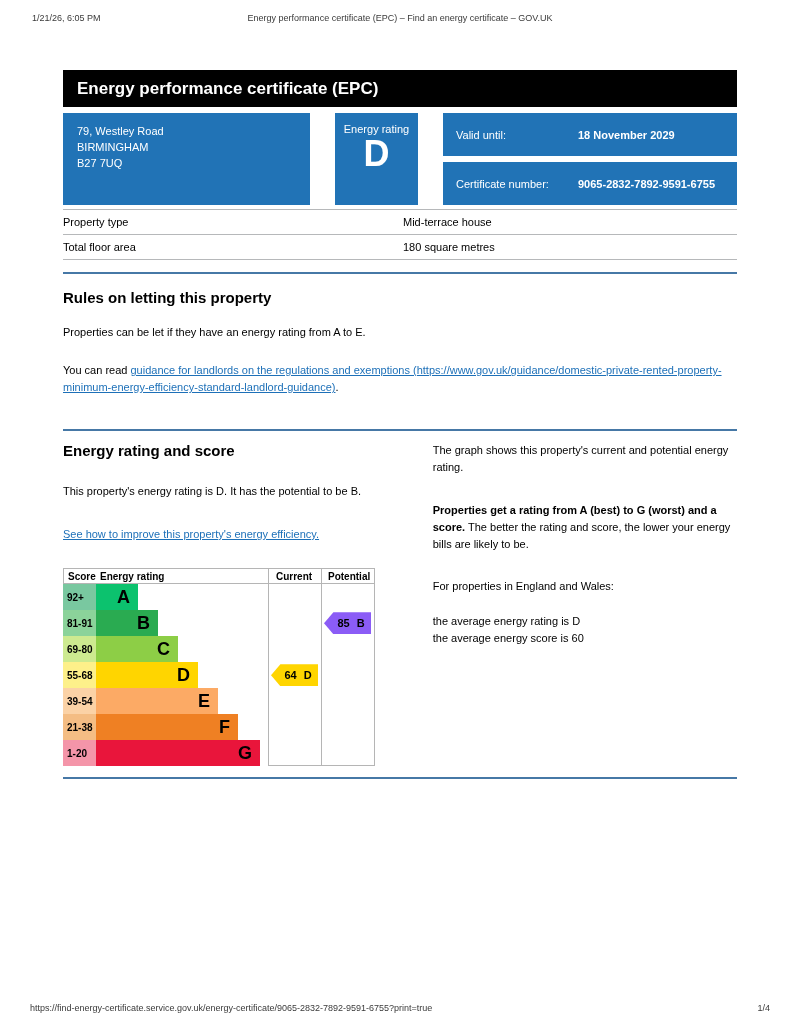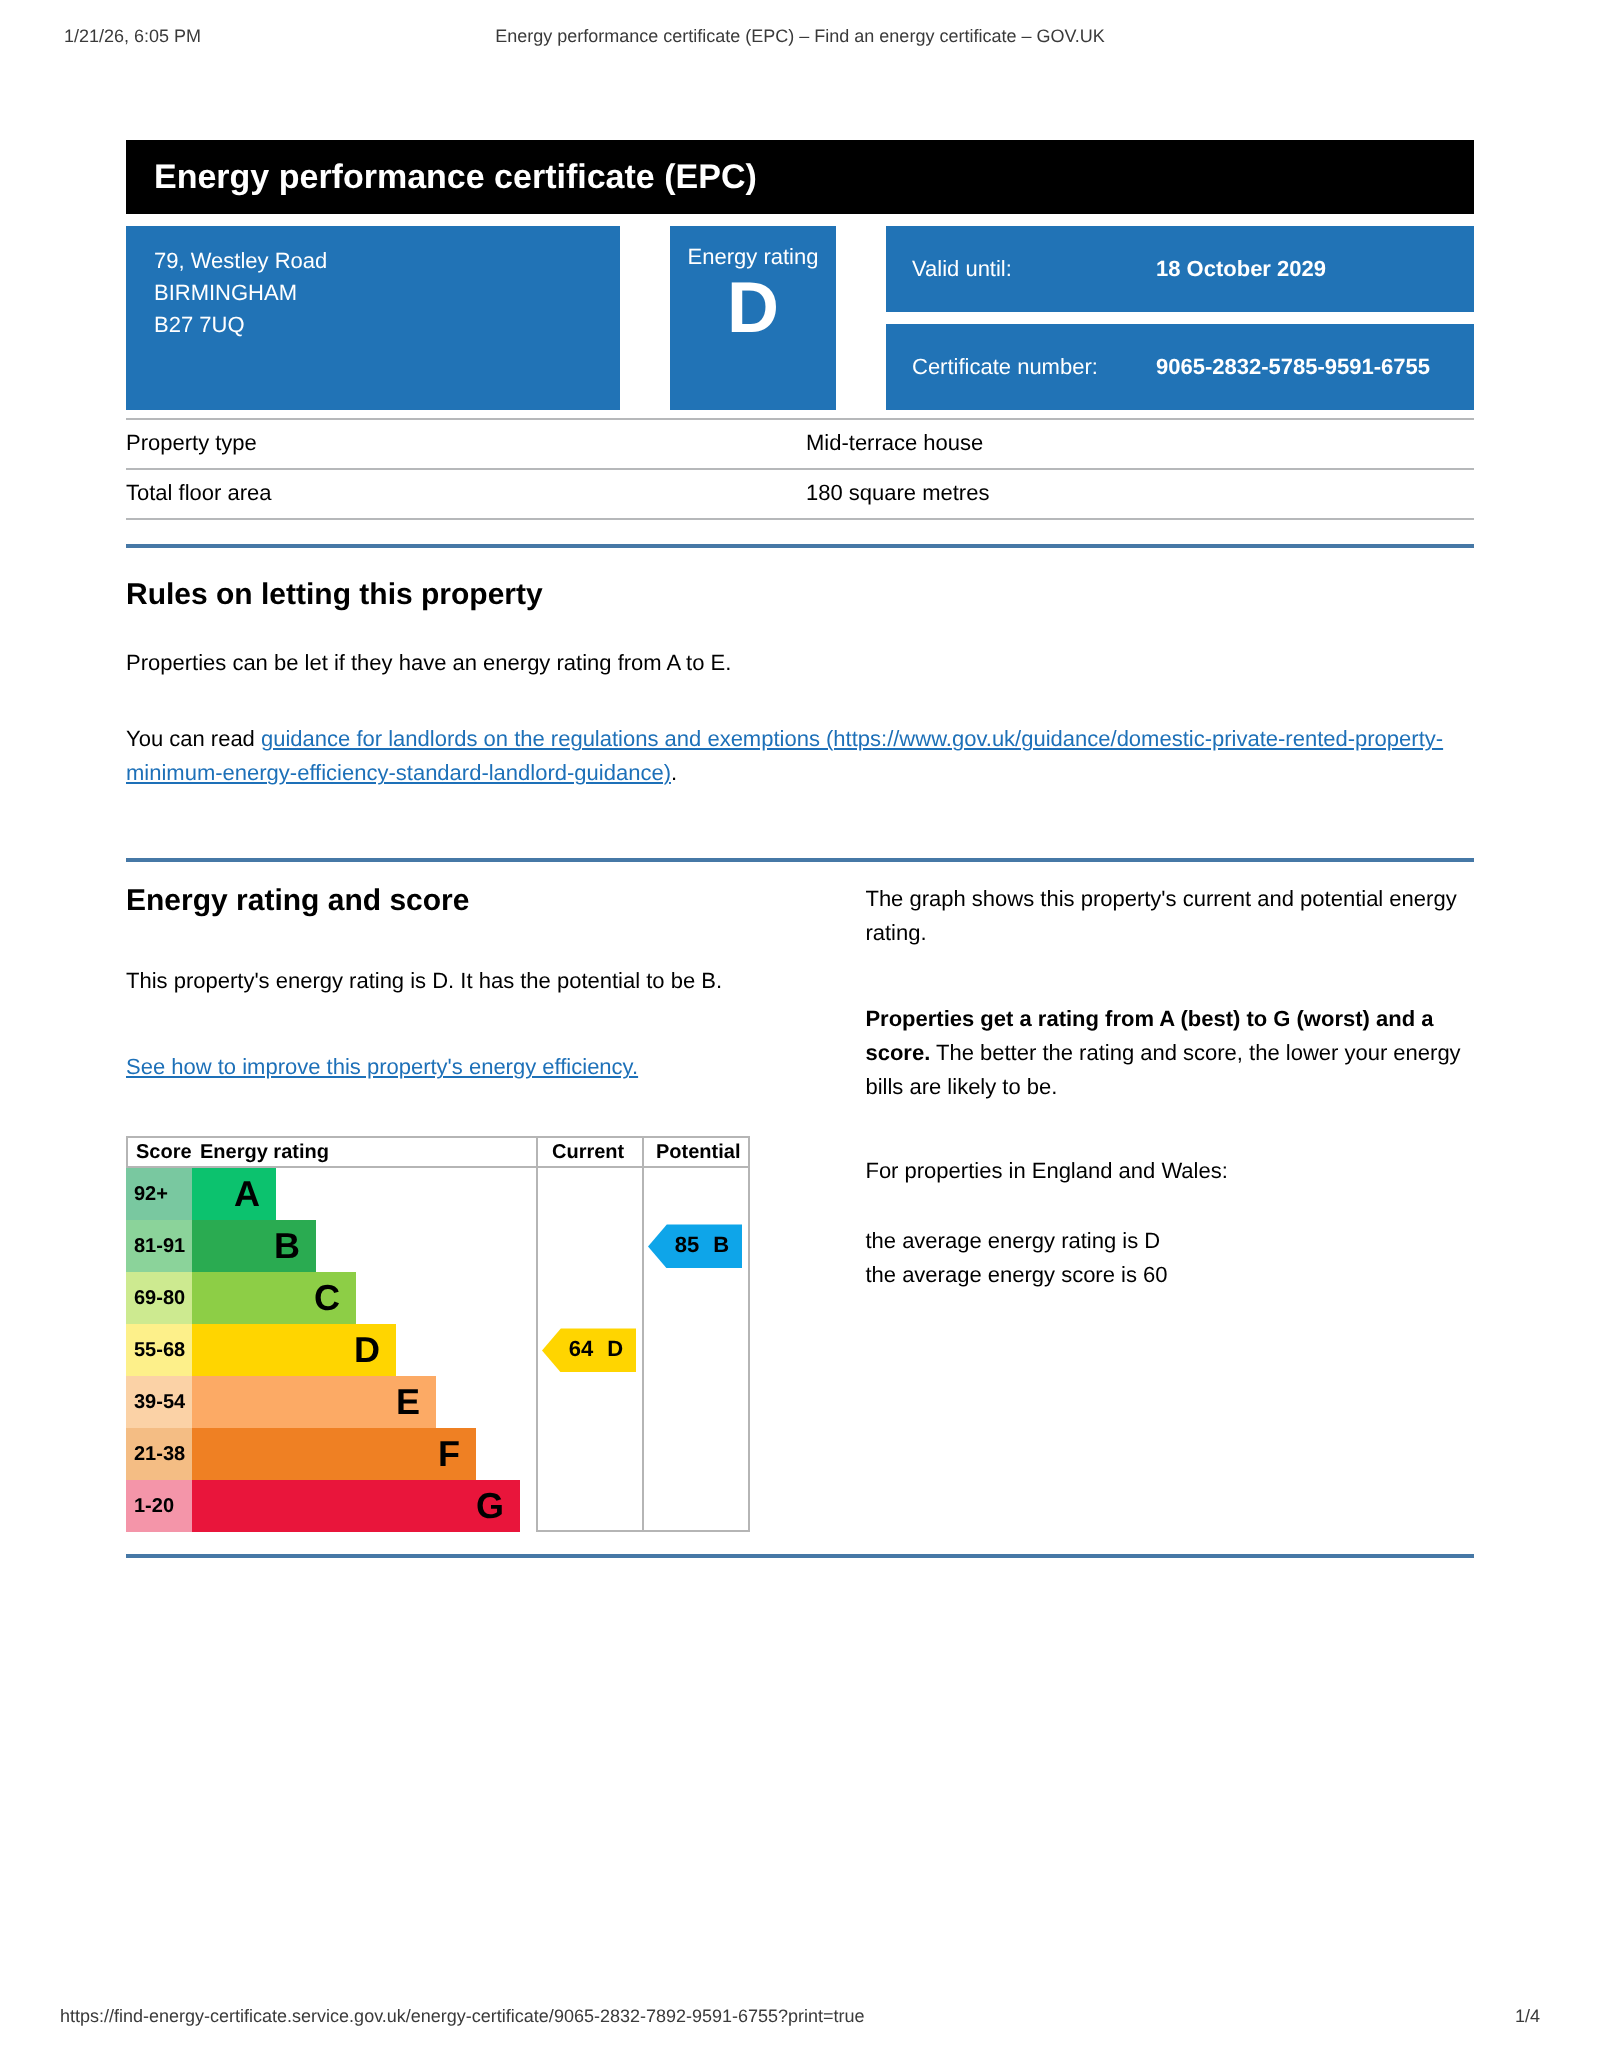--- a/index.html
+++ b/index.html
@@ -103,25 +103,25 @@
       <div>BIRMINGHAM</div>
       <div>B27 7UQ</div>
     </div>
     <div class="blue rating-box">
       <div class="rating-label">Energy rating</div>
       <div class="rating-letter">D</div>
     </div>
     <div class="validity">
       <div class="blue vrow">
         <span class="vlabel">Valid until:</span>
-        <span class="vvalue">18 October 2029</span>
+        <span class="vvalue">18 November 2029</span>
       </div>
       <div class="blue vrow">
         <span class="vlabel">Certificate number:</span>
-        <span class="vvalue">9065-2832-5785-9591-6755</span>
+        <span class="vvalue">9065-2832-7892-9591-6755</span>
       </div>
     </div>
   </div>
 
   <div class="ptable">
     <div class="prow">
       <span class="plabel">Property type</span>
       <span class="pvalue">Mid-terrace house</span>
     </div>
     <div class="prow">
@@ -179,21 +179,21 @@
             <div class="epc-row">
               <div class="epc-score" style="background: rgb(244, 149, 169);">1-20</div>
               <div class="epc-bar" style="background: rgb(233, 21, 59); width: 164px;">G</div>
             </div>
             <div class="cp-overlay"></div>
             <div class="cp-mid"></div>
             <div class="epc-arrow" style="top: 80px; left: 208px; background: rgb(255, 213, 0);">
               <span>64</span>
               <span>D</span>
             </div>
-            <div class="epc-arrow" style="top: 28px; left: 261px; background: #0ea5e9;">
+            <div class="epc-arrow" style="top: 28px; left: 261px; background: #8b5cf6;">
               <span>85</span>
               <span>B</span>
             </div>
           </div>
       </div>
     </div>
 
     <div class="col-right">
       <p class="p-graph">The graph shows this property's current and potential energy rating.</p>
       <p class="p-explain"><span class="bold">Properties get a rating from A (best) to G (worst) and a score.</span><span> The better the rating and score, the lower your energy bills are likely to be.</span></p>

